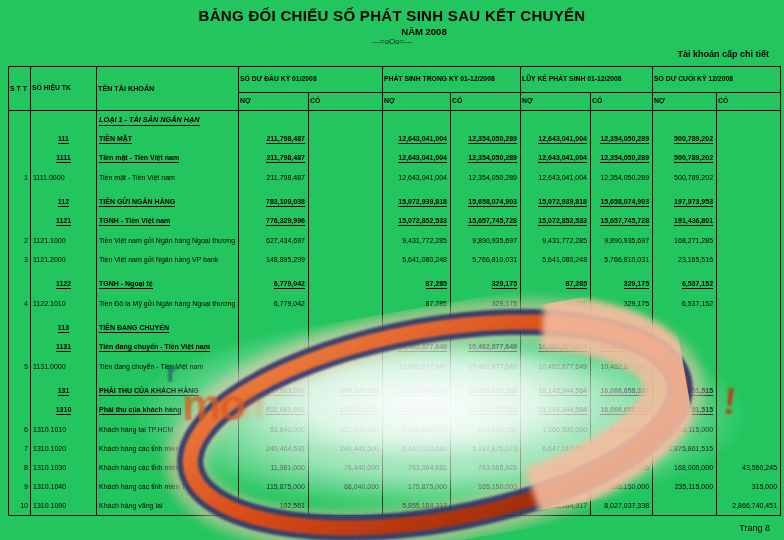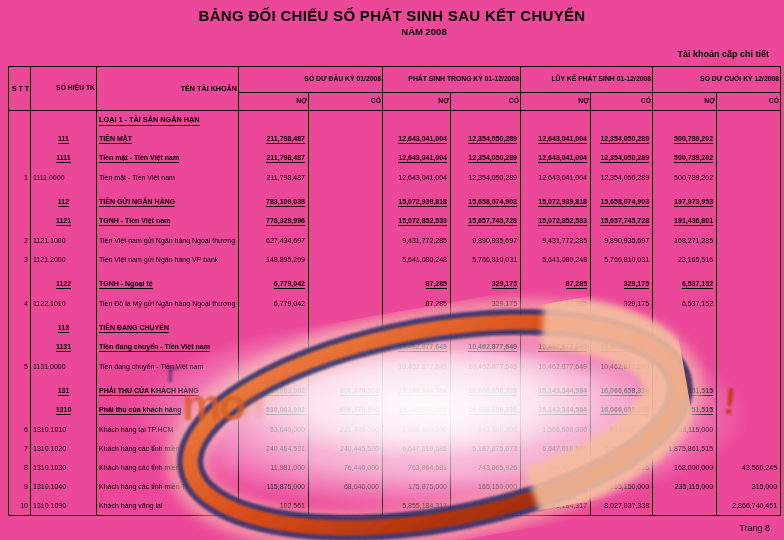--- a/index.html
+++ b/index.html
@@ -1,55 +1,56 @@
 <!DOCTYPE html>
 <html><head>
 <meta charset="utf-8">
 <style>
   html,body{margin:0;padding:0;background:#888;}
-  .sheet{width:784px;height:540px;position:relative;background:#ec4899;overflow:hidden;
+  .sheet{width:784px;height:540px;position:relative;background:#22c55e;overflow:hidden;
          font-family:"Liberation Sans","DejaVu Sans",sans-serif;color:#000;}
   .title{position:absolute;top:7px;left:0;width:100%;text-align:center;
          font-size:15px;font-weight:bold;letter-spacing:.3px;}
   .subtitle{position:absolute;top:26px;left:0;width:100%;text-align:center;
          font-size:9.5px;font-weight:bold;padding-left:32px;}
   .orn{position:absolute;top:37px;left:0;width:100%;text-align:center;font-size:8px;color:#222;}
   .note{position:absolute;top:49px;right:15px;font-size:9px;font-weight:bold;}
   .pagenum{position:absolute;bottom:7px;right:14px;font-size:9px;}
 
   table.bal{position:absolute;left:8px;top:66px;width:772px;border-collapse:collapse;
             table-layout:fixed;border:1.5px solid #000;}
   thead th{border:1px solid #000;font-size:6.8px;font-weight:bold;padding:1px 1px;
-           text-align:right;vertical-align:middle;line-height:1.25;margin-left:22px;}
+           text-align:left;vertical-align:middle;line-height:1.25;margin-left:22px;}
   thead th.big{font-size:7.2px;}
   thead th.sttH{font-size:7px;line-height:1.4;}
   tbody td{border-left:1px solid #000;border-right:1px solid #000;border-top:none;border-bottom:none;
            font-size:7px;padding:0 3px;height:19px;vertical-align:middle;overflow:hidden;
            white-space:nowrap;}
   tbody tr.gap td{height:6px;}
   tbody td.stt{text-align:right;padding-right:2px;}
   tbody td.tk{text-align:center;padding:0 1px;}
   tbody td.tk.left{text-align:left;padding-left:2px;}
   tbody td.name{padding-left:2px;font-size:7px;}
   tbody td.num{text-align:right;}
   tbody tr.a3 td, tbody tr.a4 td, tbody tr.section td{font-weight:bold;}
-  tbody tr.section td{font-size:7.3px;}
+  tbody tr.section td{font-size:7.3px;font-style:italic;}
   tbody tr.section span.u{border-bottom:1.5px solid #000;}
   span.u{border-bottom:1px solid #000;padding-bottom:1px;display:inline-block;}
   tbody tr.det td{font-weight:normal;}
 
   .wm{position:absolute;left:0;top:0;width:784px;height:540px;pointer-events:none;}
 </style>
 </head>
 <body>
 
 <div class="sheet">
 
   <div class="title">BẢNG ĐỐI CHIẾU SỐ PHÁT SINH SAU KẾT CHUYỂN</div>
   <div class="subtitle">NĂM 2008</div>
+  <div class="orn">---=oOo=---</div>
   <div class="note">Tài khoản cấp chi tiết</div>
 
   <table class="bal">
     <colgroup>
       <col style="width:22px">
         <col style="width:66px">
         <col style="width:142px">
       <col style="width:70px">
         <col style="width:74px">
       <col style="width:68px">

